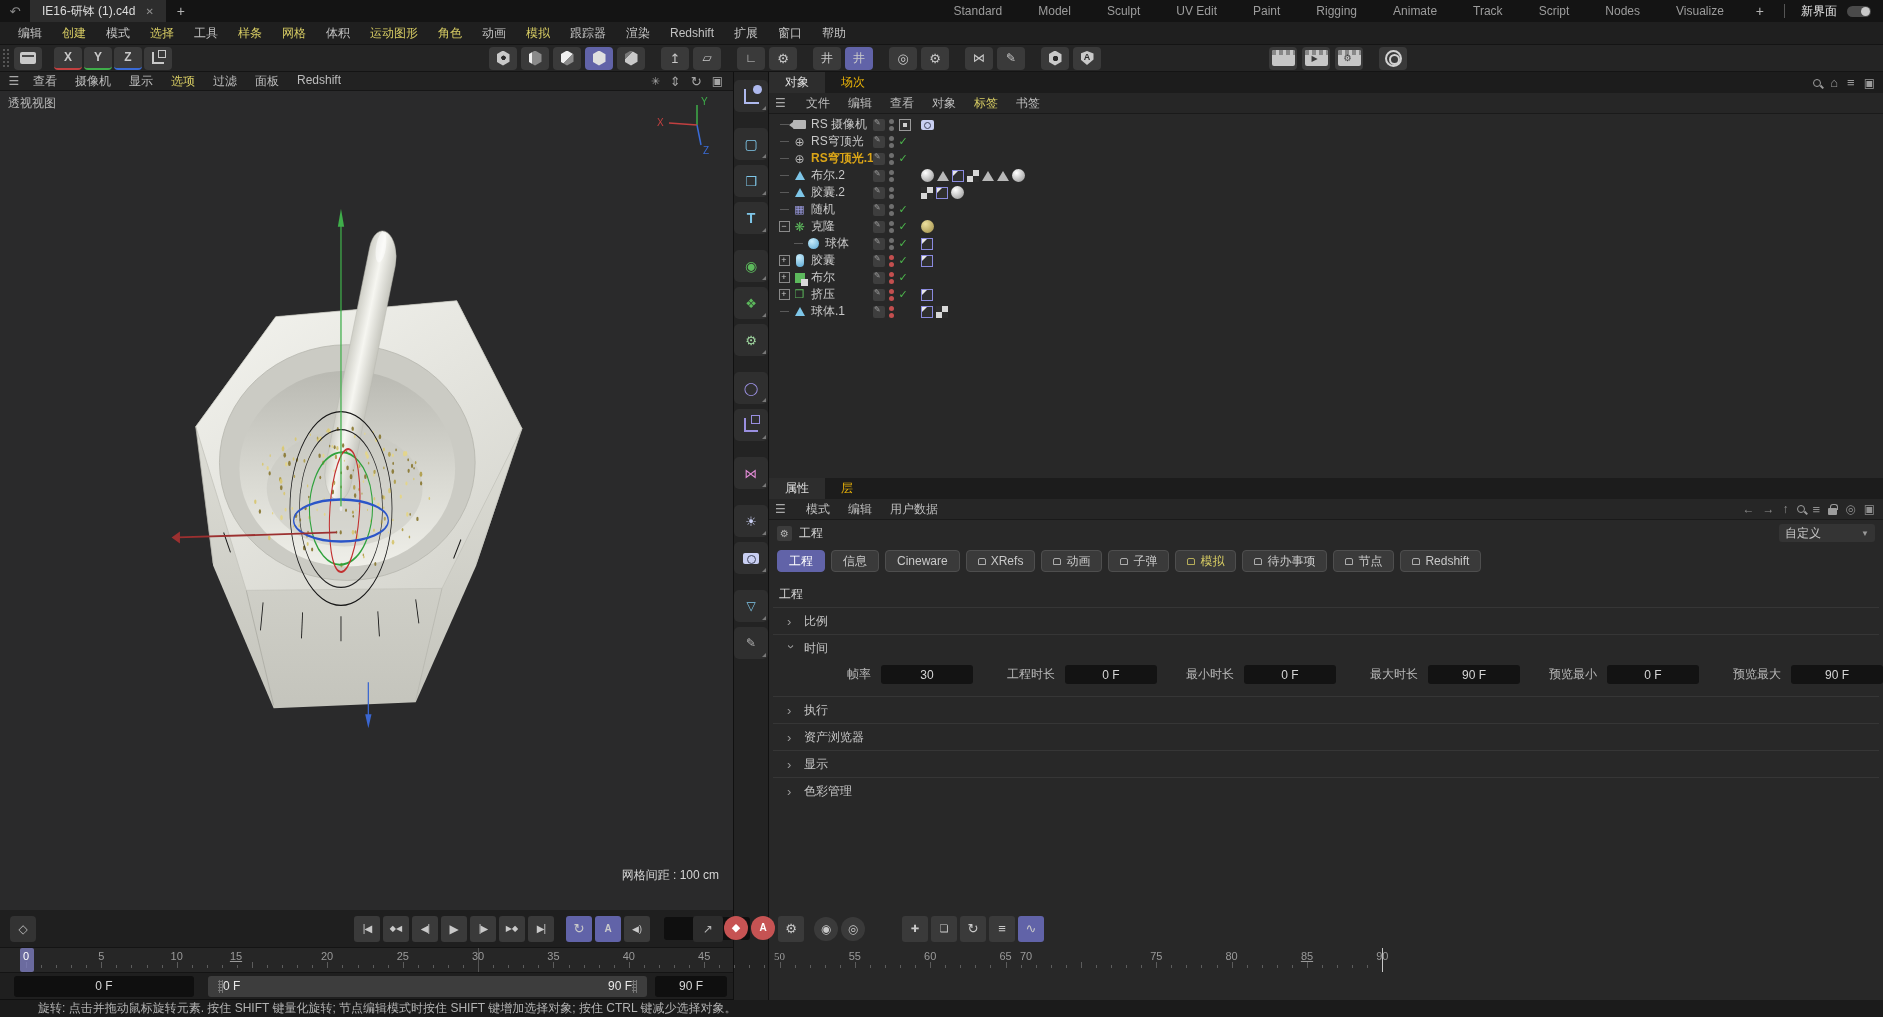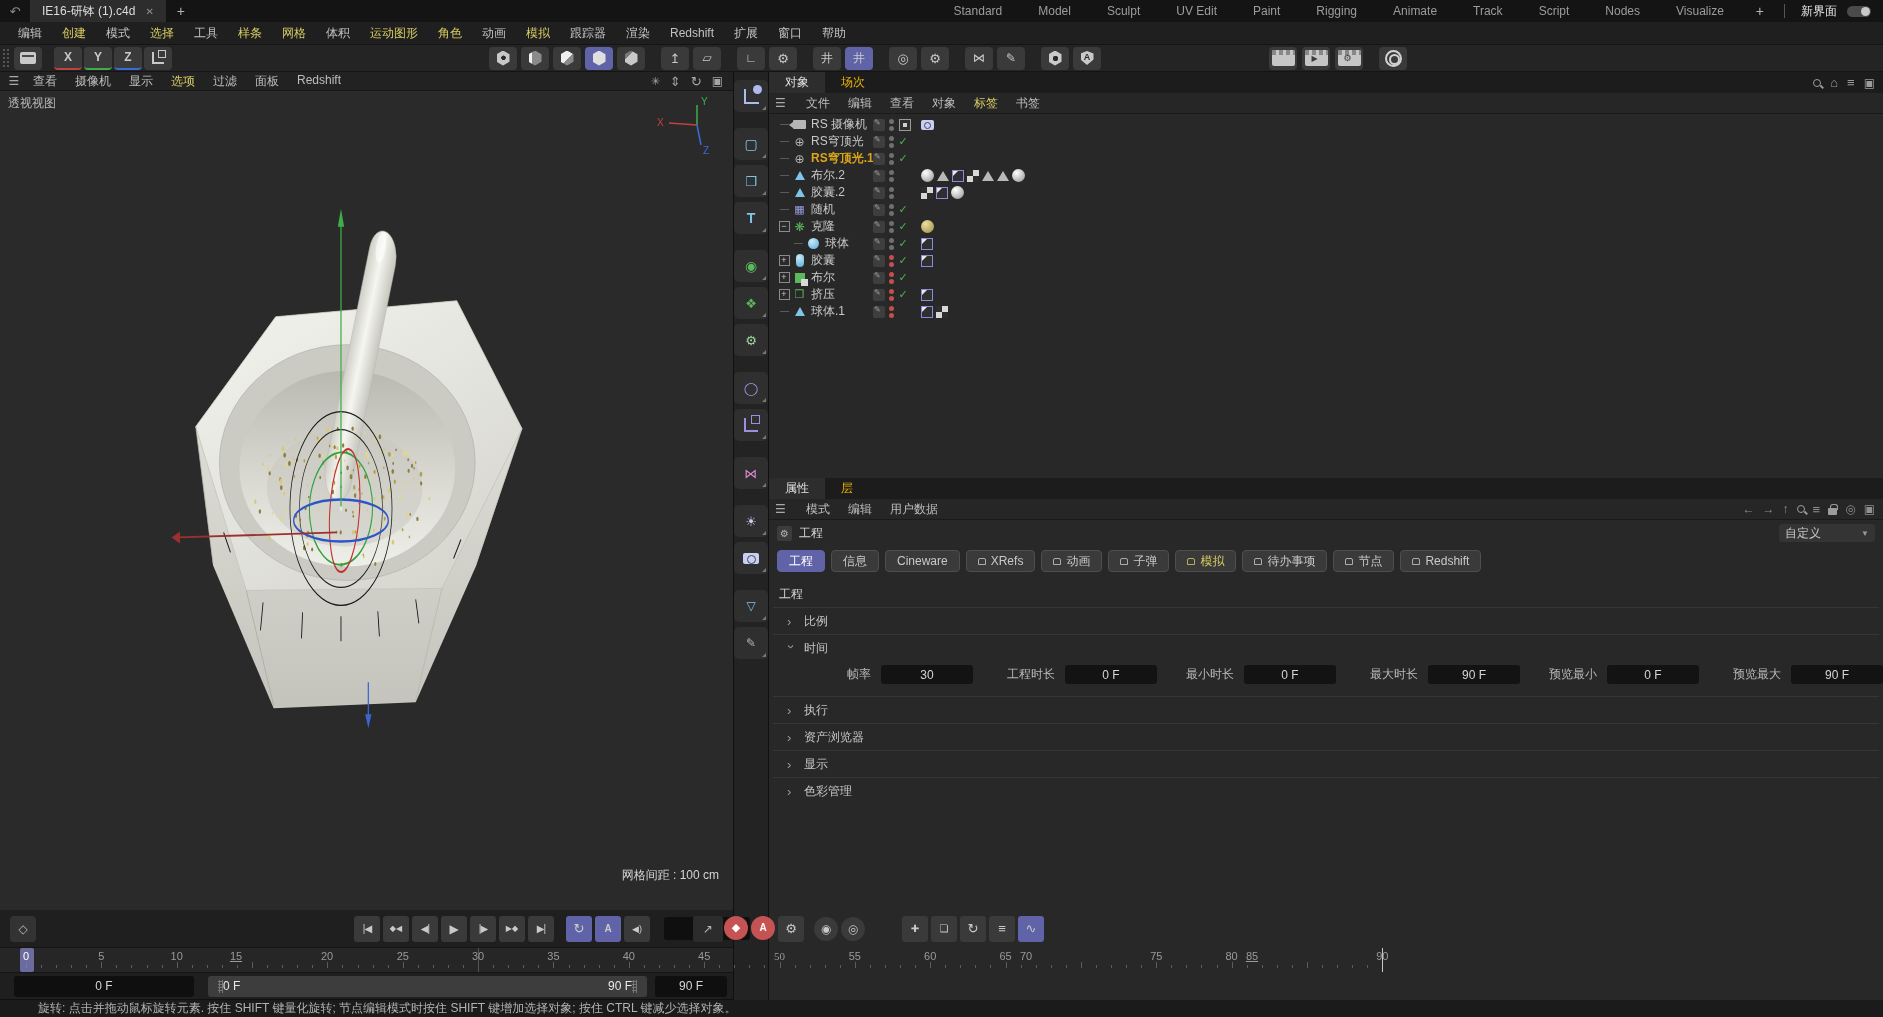--- a/index.html
+++ b/index.html
@@ -760,21 +760,21 @@
         <div class="rlabel" style="left: 553.45px;">35</div>
         <div class="rlabel" style="left: 628.8px;">40</div>
         <div class="rlabel" style="left: 704.15px;">45</div>
         <div class="rlabel" style="left: 779.5px; font-family: Liberation Serif, serif;">50</div>
         <div class="rlabel" style="left: 854.85px;">55</div>
         <div class="rlabel" style="left: 930.2px;">60</div>
         <div class="rlabel" style="left: 1005.55px;">65</div>
         <div class="rlabel" style="left: 1026px;">70</div>
         <div class="rlabel" style="left: 1156.25px;">75</div>
         <div class="rlabel" style="left: 1231.6px;">80</div>
-        <div class="rlabel" style="left: 1252px; text-decoration: underline;">85</div>
+        <div class="rlabel" style="left: 1307px; text-decoration: underline;">85</div>
         <div class="rlabel" style="left: 1382.3px;">90</div>
       </div>
 
     <div class="range-row">
       <div class="range-field">0 F</div>
       <div class="range-bar">
         <span class="gripv"></span>
         <span>0 F</span>
         <span style="flex:1"></span>
         <span>90 F</span>

